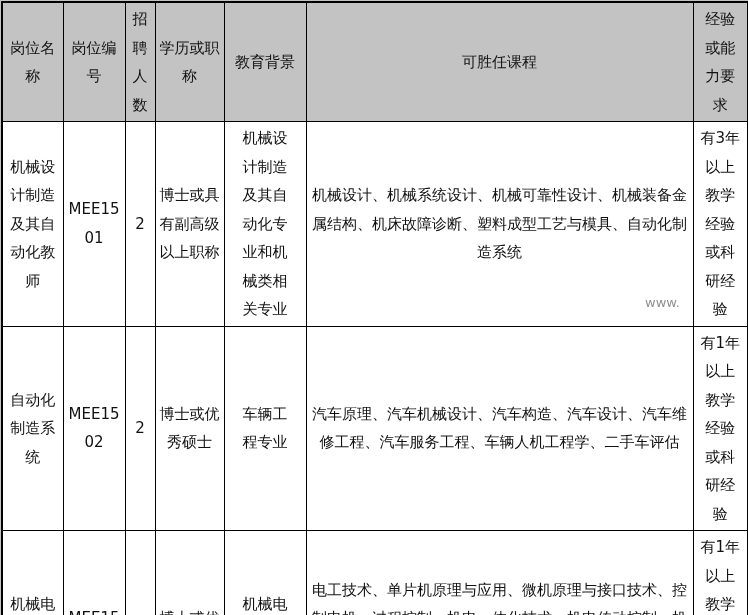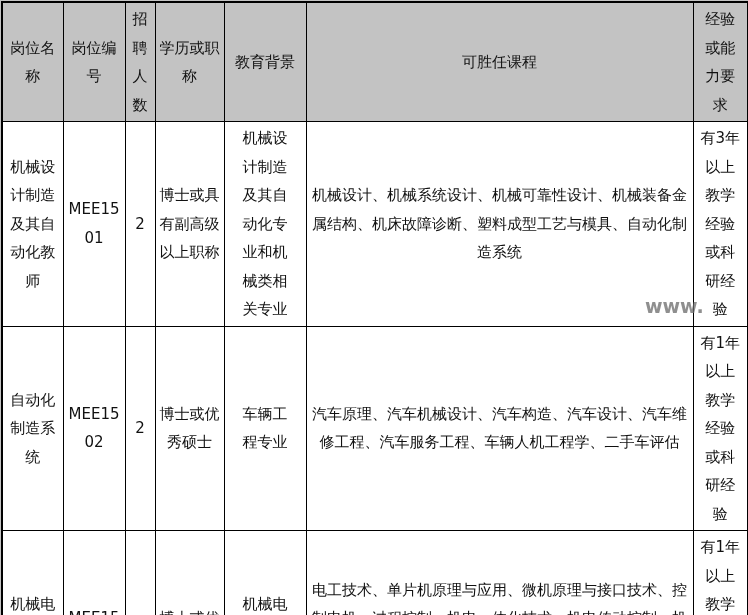--- a/index.html
+++ b/index.html
@@ -43,25 +43,24 @@
   tr.row-1 td{height:109px;}
   tr.row-2 td{height:121px;}
   td.courses-cell{padding:2px 4px;}
   td.cell-background{padding:2px 13px;}
   td.cell-experience{padding:2px 5px;}
   th.exp-header span{display:inline-block;width:34px;}
   th.count-header{padding:2px 1px;}
   .watermark{
     position:absolute;
     left:645px;top:295px;
-    font-size:19px;
+    font-size:13px;
     color:rgba(105,105,105,0.75);
     white-space:nowrap;
     pointer-events:none;
-    font-weight:bold;
   }
 </style>
 </head>
 <body>
 
 <div class="table-wrap">
   <table>
     <colgroup>
       <col style="width:61px">
       <col style="width:62px">

